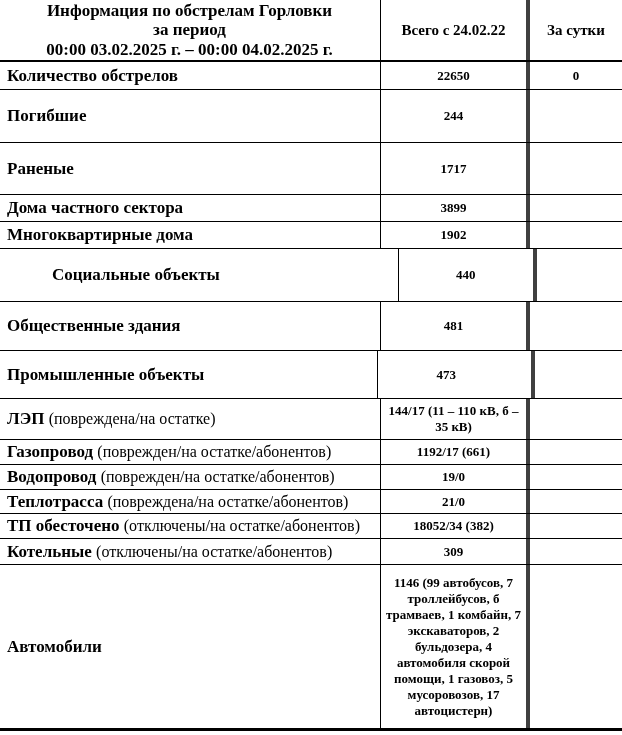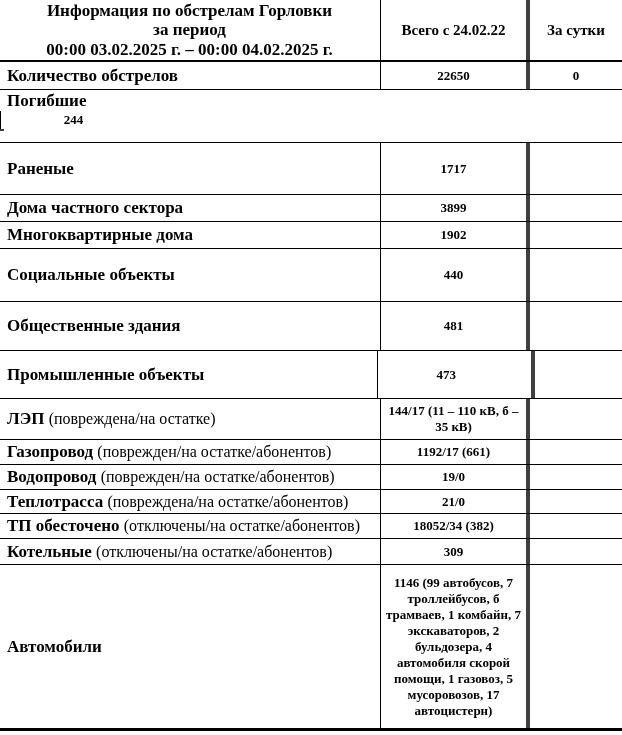--- a/index.html
+++ b/index.html
@@ -66,25 +66,25 @@
     line-height: 19px;
     white-space: pre-line;
     text-align: center;
     justify-content: center;
   }
   .title .vtext { width: 100%; }
   .row.header .cell.val { font-size: 15px; }
 
   
   #rows .row:nth-child(1)  { height: 28px; }
-  #rows .row:nth-child(2)  { height: 53px; flex-direction: column; }
+  #rows .row:nth-child(2)  { height: 53px; }
   #rows .row:nth-child(3)  { height: 52px; }
   #rows .row:nth-child(4)  { height: 27px; }
   #rows .row:nth-child(5)  { height: 27px; }
-  #rows .row:nth-child(6)  { height: 53px; }
+  #rows .row:nth-child(6)  { height: 53px; padding-left: 45px; }
   #rows .row:nth-child(7)  { height: 49px; }
   #rows .row:nth-child(8)  { height: 48px; gap: 16px; }
   #rows .row:nth-child(9)  { height: 41px; }
   #rows .row:nth-child(10) { height: 25px; }
   #rows .row:nth-child(11) { height: 25px; }
   #rows .row:nth-child(12) { height: 24px; }
   #rows .row:nth-child(13) { height: 25px; }
   #rows .row:nth-child(14) { height: 26px; }
   #rows .row:nth-child(15) { height: 163px; border-bottom: none; }
 </style>

